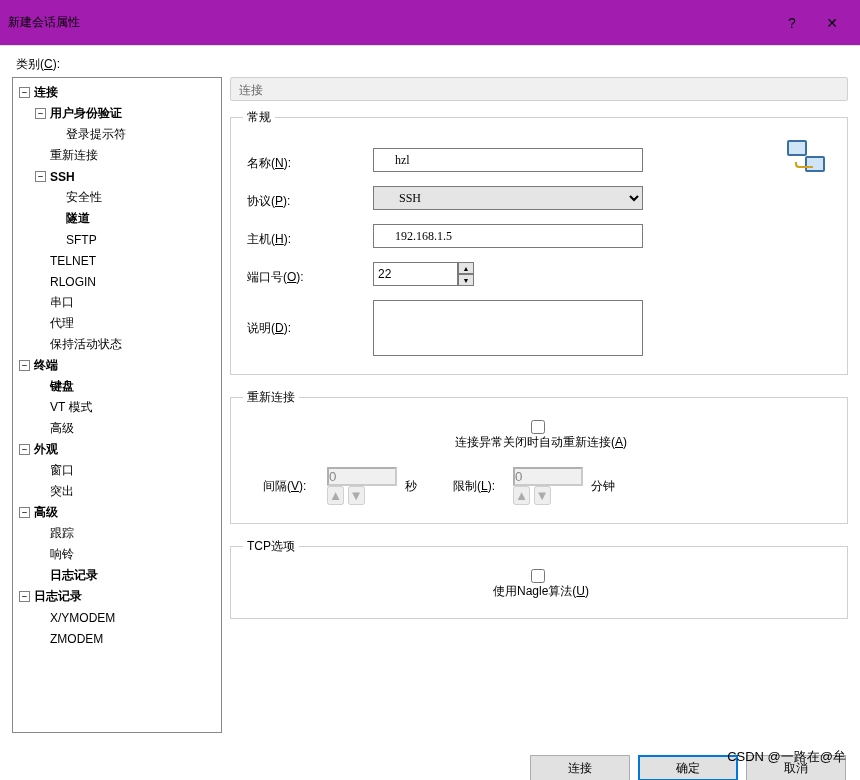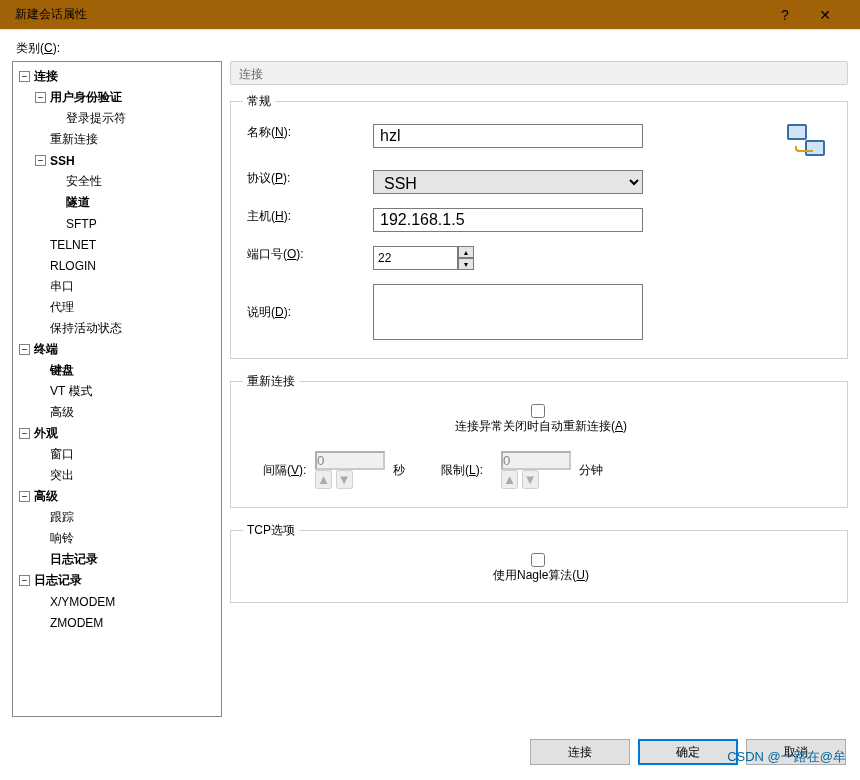--- a/index.html
+++ b/index.html
@@ -1,17 +1,17 @@
 <!DOCTYPE html>
 <html><head>
 <meta charset="utf-8">
 <style>
 * { box-sizing: border-box; margin: 0; padding: 0; }
 body { font-family: "Microsoft YaHei", "SimSun", sans-serif; font-size: 12px; background: #fff; color: #000; width: 860px; height: 780px; overflow: hidden; }
-.titlebar { display: flex; align-items: center; height: 30px; padding: 0 15px; border-bottom: 1px solid #ddd; background: #a16207; }
+.titlebar { display: flex; align-items: center; height: 46px; padding: 0 8px; border-bottom: 1px solid #ddd; background: #a21caf; }
 .titlebar .title { flex: 1; font-size: 12px; }
 .titlebar .btn { width: 40px; height: 30px; display: flex; align-items: center; justify-content: center; cursor: pointer; font-size: 14px; }
 
 .category-label { padding: 10px 0 4px 16px; font-size: 12px; }
 .category-label u { text-decoration: underline; }
 
 .main { display: flex; padding: 0 12px 12px 12px; height: 668px; }
 .tree { width: 210px; border: 1px solid #828790; padding: 4px 0; overflow: auto; background: #fff; font-size: 12px; }
 .tree-node { display: flex; align-items: center; height: 21px; padding-left: 6px; cursor: pointer; }
 .tree-node .indent { display: inline-block; }
@@ -19,53 +19,53 @@
 .tree-node .noexp { width: 11px; display: inline-block; margin-right: 4px; }
 .tree-node .label { white-space: nowrap; }
 .tree-node .bold { font-weight: bold; }
 
 .right { flex: 1; display: flex; flex-direction: column; padding-left: 8px; }
 .panel-title { height: 24px; line-height: 24px; padding-left: 8px; background: #f0f0f0; border: 1px solid #d0d0d0; border-radius: 2px; color: #666; margin-bottom: 8px; }
 
 fieldset { border: 1px solid #d0d0d0; padding: 14px 12px 18px 12px; margin-bottom: 14px; position: relative; }
 fieldset legend { padding: 0 4px; font-size: 12px; }
 
-.frow { display: flex; align-items: flex-start; margin-bottom: 14px; }
+.frow { display: flex; align-items: flex-end; margin-bottom: 14px; }
 .frow label { width: 130px; padding-left: 4px; }
 .frow label u { text-decoration: underline; }
-.frow .input, .frow select, .frow textarea { border: 1px solid #7a7a7a; padding: 3px 6px; font-family: Liberation Sans, sans-serif; font-size: 16px; background: #fff; }
+.frow .input, .frow select, .frow textarea { border: 1px solid #7a7a7a; padding: 3px 21px; font-family: Liberation Serif, serif; font-size: 12px; background: #fff; }
 .frow .input { width: 270px; height: 24px; }
 .frow select { width: 270px; height: 24px; background: #e5e5e5; }
 .frow textarea { width: 270px; height: 56px; resize: none; }
 .frow .spinner { display: flex; }
 .frow .spinner input { width: 85px; height: 24px; border: 1px solid #7a7a7a; padding: 2px 4px; font-family: inherit; font-size: 12px; }
 .frow .spinner .spinbtns { display: flex; flex-direction: column; width: 16px; }
 .frow .spinner .spinbtns button { height: 12px; font-size: 7px; border: 1px solid #7a7a7a; background: #e5e5e5; padding: 0; cursor: pointer; line-height: 7px; }
 .frow .icon-conn { margin-left: auto; margin-right: 10px; }
 
 .checkbox-row { display: flex; align-items: center; margin-bottom: 16px; padding-left: 4px; flex-direction: column; }
 .checkbox-row input[type=checkbox] { width: 14px; height: 14px; margin-right: 6px; }
 
 .reconn-row { display: flex; align-items: center; padding-left: 20px; }
-.reconn-row label { width: 52px; }
+.reconn-row label { width: 64px; }
 .reconn-row .unit { margin: 0 16px 0 8px; }
 .reconn-row .spinner input { width: 70px; background: #f0f0f0; color: #888; }
 .reconn-row .rl { margin-left: 20px; width: 60px; }
 
 .footer { display: flex; justify-content: flex-end; gap: 8px; padding: 10px 14px; }
 .footer button { width: 100px; height: 26px; border: 1px solid #adadad; background: #e1e1e1; font-family: inherit; font-size: 12px; cursor: pointer; }
 .footer button.primary { border: 2px solid #0078d7; }
 
 .conn-icon { width: 38px; height: 32px; position: relative; }
 .conn-icon .mon { position: absolute; width: 20px; height: 16px; border: 2px solid #3a6ea5; background: #cfe4f7; border-radius: 2px; }
 .conn-icon .mon.a { top: 0; left: 0; }
 .conn-icon .mon.b { bottom: 0; right: 0; }
 .conn-icon .cable { position: absolute; bottom: 4px; left: 8px; width: 18px; height: 6px; border-bottom: 2px solid #d4a017; border-left: 2px solid #d4a017; border-radius: 0 0 0 4px; }
 
-.watermark { position: absolute; bottom: 14px; right: 14px; color: #0369a1; font-size: 13px; pointer-events: none; }
+.watermark { position: absolute; bottom: 14px; right: 14px; color: #000000; font-size: 13px; pointer-events: none; }
 </style>
 </head>
 <body>
 
 <div class="titlebar">
   <span class="title">新建会话属性</span>
   <div class="btn">?</div>
   <div class="btn close">✕</div>
 </div>
 

